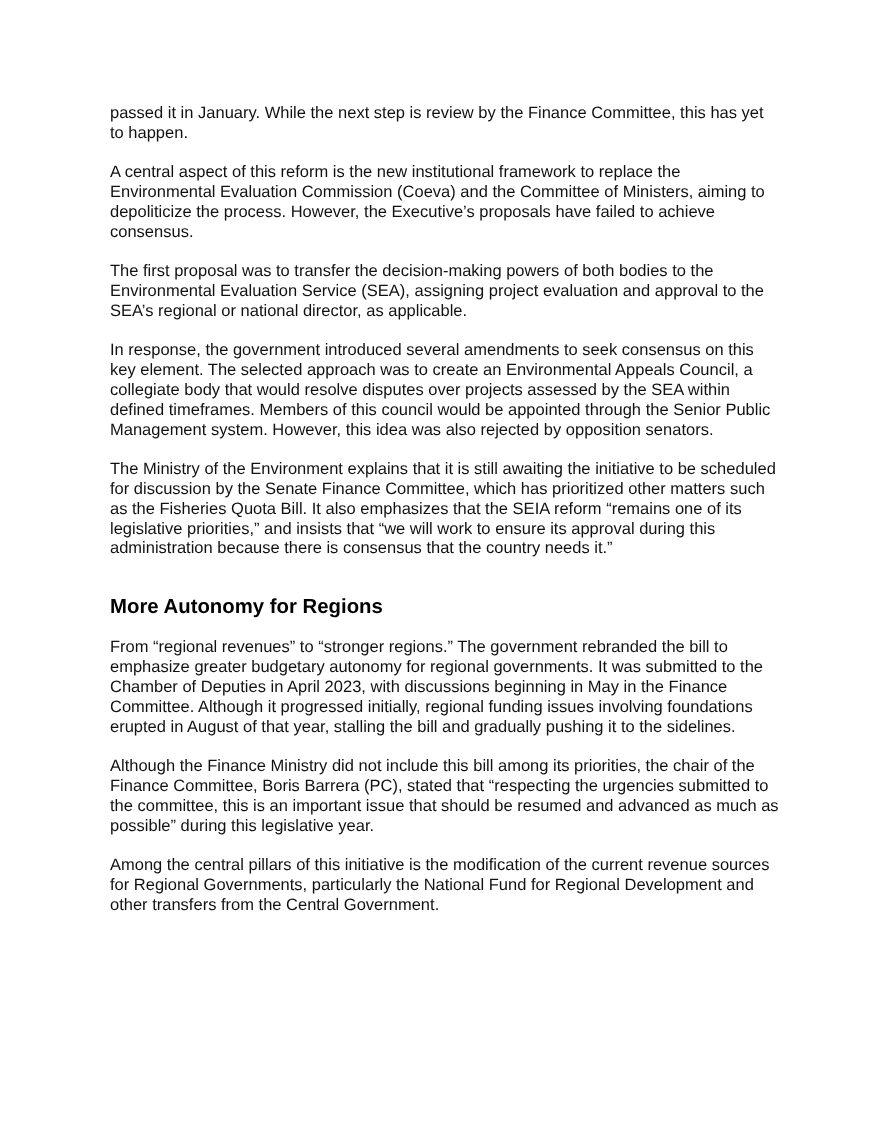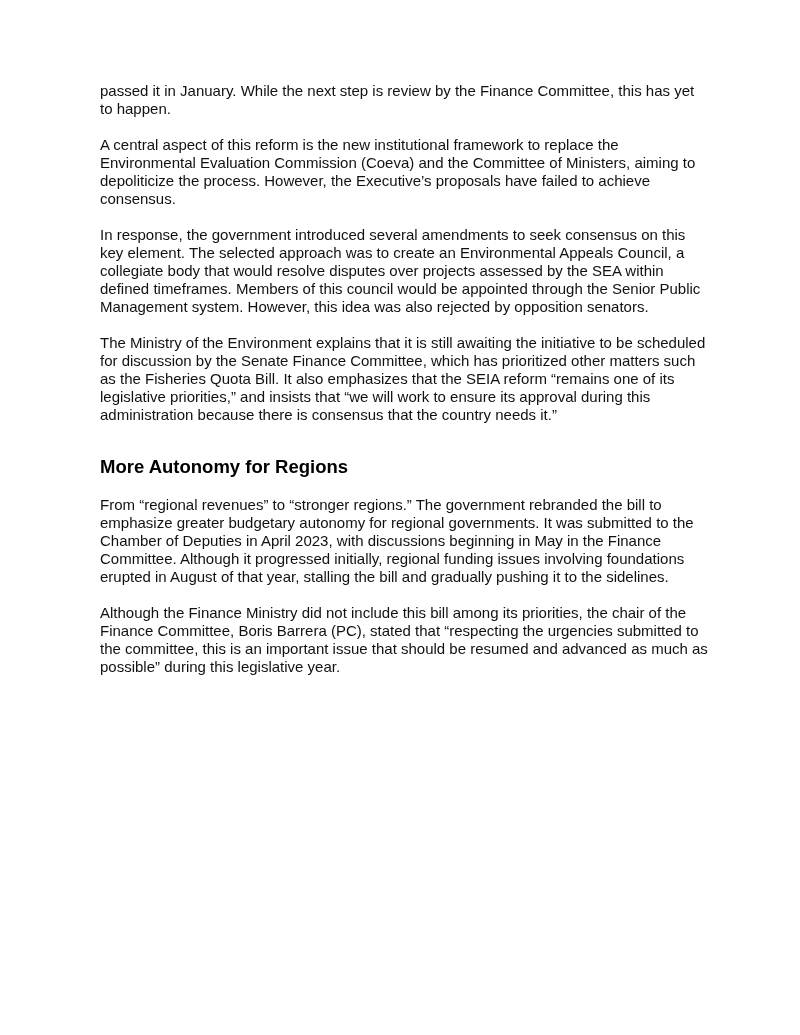--- a/index.html
+++ b/index.html
@@ -9,21 +9,21 @@
     }
     body {
       width: 800px;
       height: 1035px;
       overflow: hidden;
       position: relative;
     }
     .page {
       position: absolute;
       left: 100px;
-      top: 82px;
+      top: 94px;
       width: 610px;
       font-family: "Liberation Sans", sans-serif;
       font-size: 15px;
       line-height: 18px;
       color: #111111;
     }
     .para {
       margin: 0 0 18px 0;
     }
     .heading {
@@ -35,22 +35,24 @@
       margin: 32px 0 18px 0;
     }
   </style>
 </head>
 <body>
 
 <div class="page">
   <section>
     <p class="para">passed it in January. While the next step is review by the Finance Committee, this has yet to happen.</p>
     <p class="para">A central aspect of this reform is the new institutional framework to replace the Environmental Evaluation Commission (Coeva) and the Committee of Ministers, aiming to depoliticize the process. However, the Executive’s proposals have failed to achieve consensus.</p>
+    <p class="para">The first proposal was to transfer the decision-making powers of both bodies to the Environmental Evaluation Service (SEA), assigning project evaluation and approval to the SEA’s regional or national director, as applicable.</p>
     <p class="para">In response, the government introduced several amendments to seek consensus on this key element. The selected approach was to create an Environmental Appeals Council, a collegiate body that would resolve disputes over projects assessed by the SEA within defined timeframes. Members of this council would be appointed through the Senior Public Management system. However, this idea was also rejected by opposition senators.</p>
     <p class="para">The Ministry of the Environment explains that it is still awaiting the initiative to be scheduled for discussion by the Senate Finance Committee, which has prioritized other matters such as the Fisheries Quota Bill. It also emphasizes that the SEIA reform “remains one of its legislative priorities,” and insists that “we will work to ensure its approval during this administration because there is consensus that the country needs it.”</p>
   </section>
 
   <section>
     <h2 class="heading">More Autonomy for Regions</h2>
     <p class="para">From “regional revenues” to “stronger regions.” The government rebranded the bill to emphasize greater budgetary autonomy for regional governments. It was submitted to the Chamber of Deputies in April 2023, with discussions beginning in May in the Finance Committee. Although it progressed initially, regional funding issues involving foundations erupted in August of that year, stalling the bill and gradually pushing it to the sidelines.</p>
     <p class="para">Although the Finance Ministry did not include this bill among its priorities, the chair of the Finance Committee, Boris Barrera (PC), stated that “respecting the urgencies submitted to the committee, this is an important issue that should be resumed and advanced as much as possible” during this legislative year.</p>
+    <p class="para">Among the central pillars of this initiative is the modification of the current revenue sources for Regional Governments, particularly the National Fund for Regional Development and other transfers from the Central Government.</p>
   </section>
 </div>
 
 </body></html>

